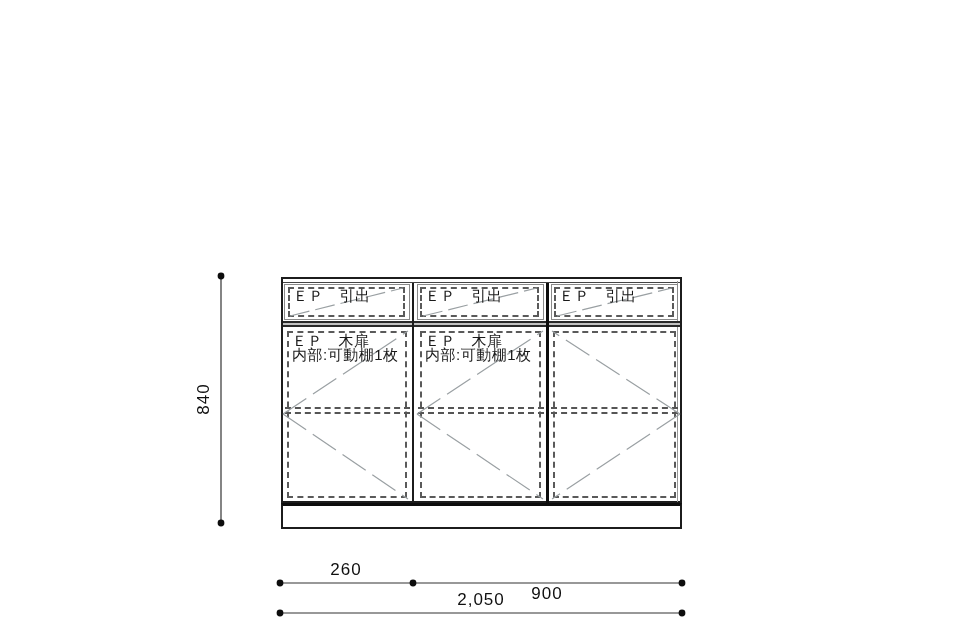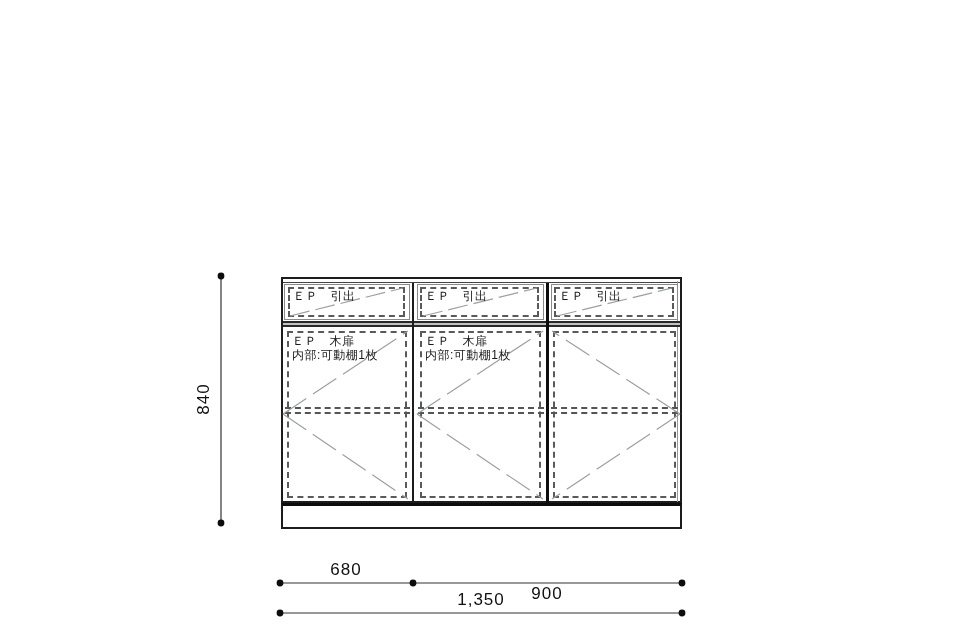--- a/index.html
+++ b/index.html
@@ -31,21 +31,21 @@
   .door-dash.s1{left:287px;top:331px;width:120px;height:167px;}
   .door-dash.s2{left:420px;top:331px;width:121px;height:167px;}
   .door-dash.s3{left:553px;top:331px;width:123px;height:167px;}
   
   .shelf{height:0;border-top:2px dashed #555;}
   .shelf.s1{left:285px;width:125px;}
   .shelf.s2{left:418px;width:126px;}
   .shelf.s3{left:551px;width:127px;}
   .shelf.row1{top:407px;} .shelf.row2{top:412px;}
   
-  .ann{font-size:12px;line-height:14px;white-space:nowrap;letter-spacing:.5px;color:#1a1a1a;}
+  .ann{font-size:15px;line-height:14px;white-space:nowrap;letter-spacing:.5px;color:#1a1a1a;}
   .drw-label.s1{left:293px;top:289px;}
   .drw-label.s2{left:425px;top:289px;}
   .drw-label.s3{left:559px;top:289px;}
   .door-label.s1{left:292px;top:334px;}
   .door-label.s2{left:425px;top:334px;}
   
   .dim{font-size:17px;color:#0f0f0f;text-align:center;letter-spacing:1px;}
   .dim-840{left:174px;top:389px;width:60px;height:20px;transform:rotate(-90deg);}
   .dim-450{left:306px;top:560px;width:80px;}
   .dim-900{left:507px;top:560px;width:80px;margin-top:24px;}
@@ -115,15 +115,15 @@
 <div class="abs ann door-label s1">
   <div>ＥＰ　木扉</div>
   <div>内部:可動棚1枚</div>
 </div>
 <div class="abs ann door-label s2">
   <div>ＥＰ　木扉</div>
   <div>内部:可動棚1枚</div>
 </div>
 
 <div class="abs dim dim-840">840</div>
-<div class="abs dim dim-450">680</div>
+<div class="abs dim dim-450">260</div>
 <div class="abs dim dim-900">900</div>
-<div class="abs dim dim-1350">1,350</div>
+<div class="abs dim dim-1350">2,050</div>
 
 </body></html>

